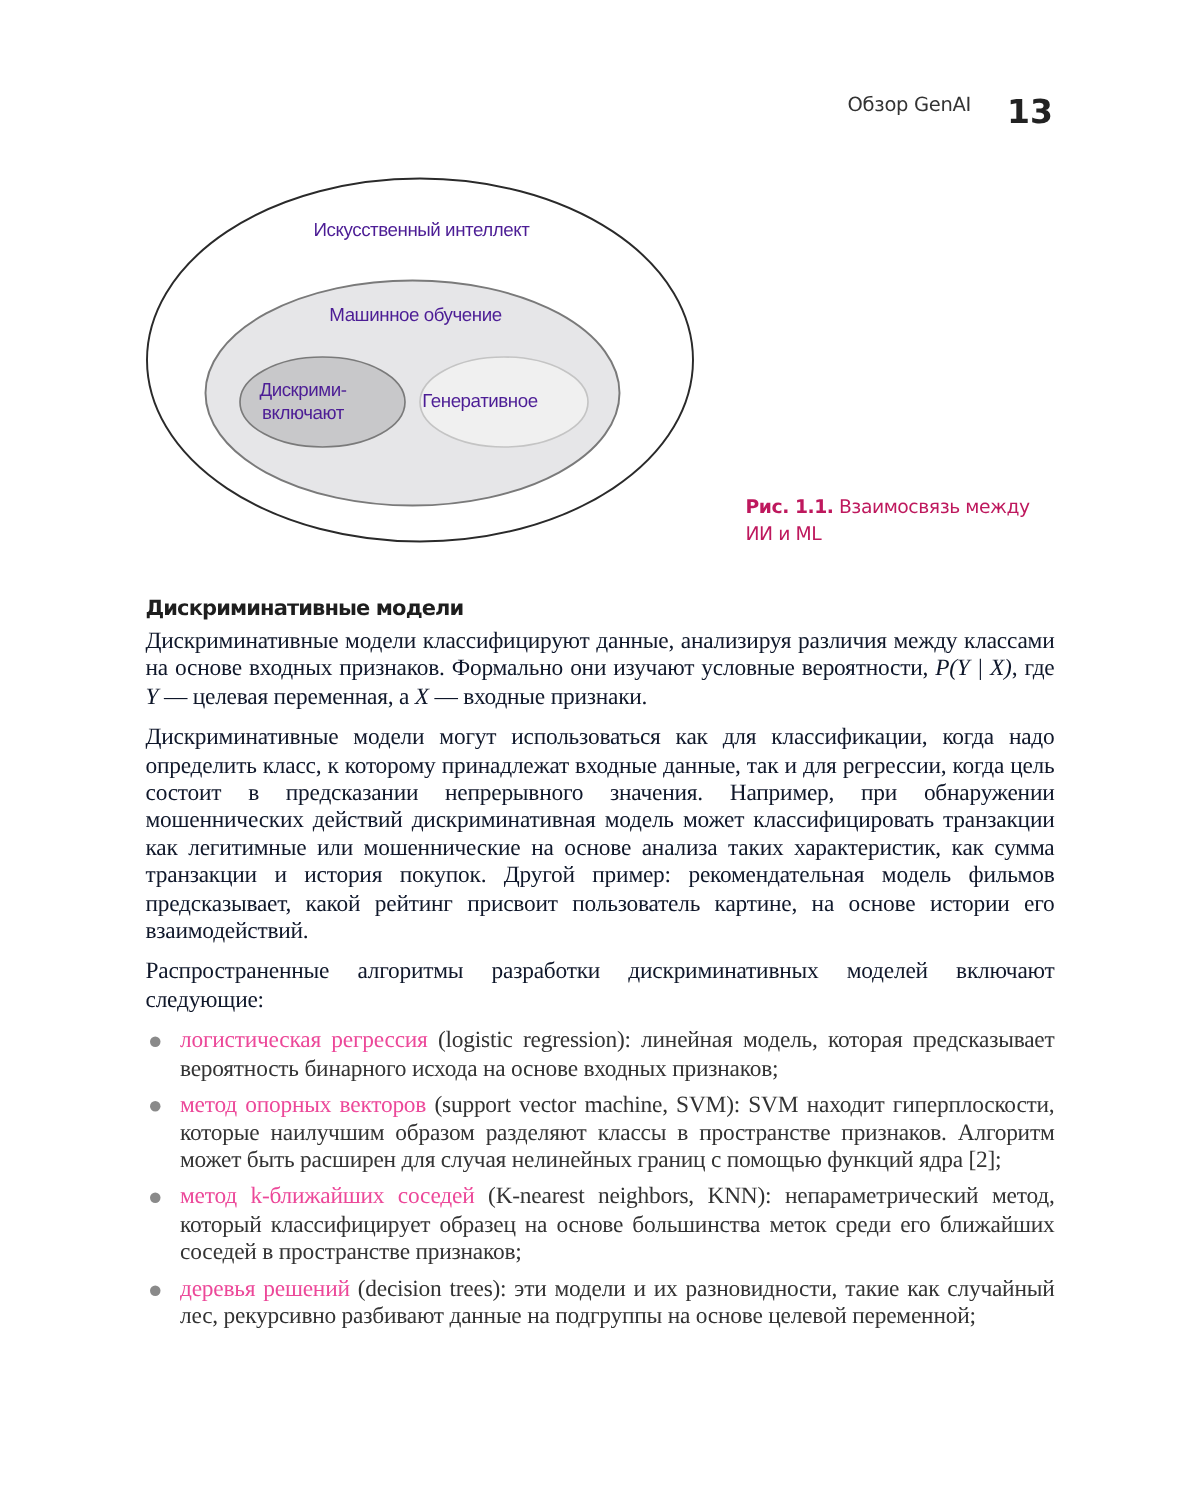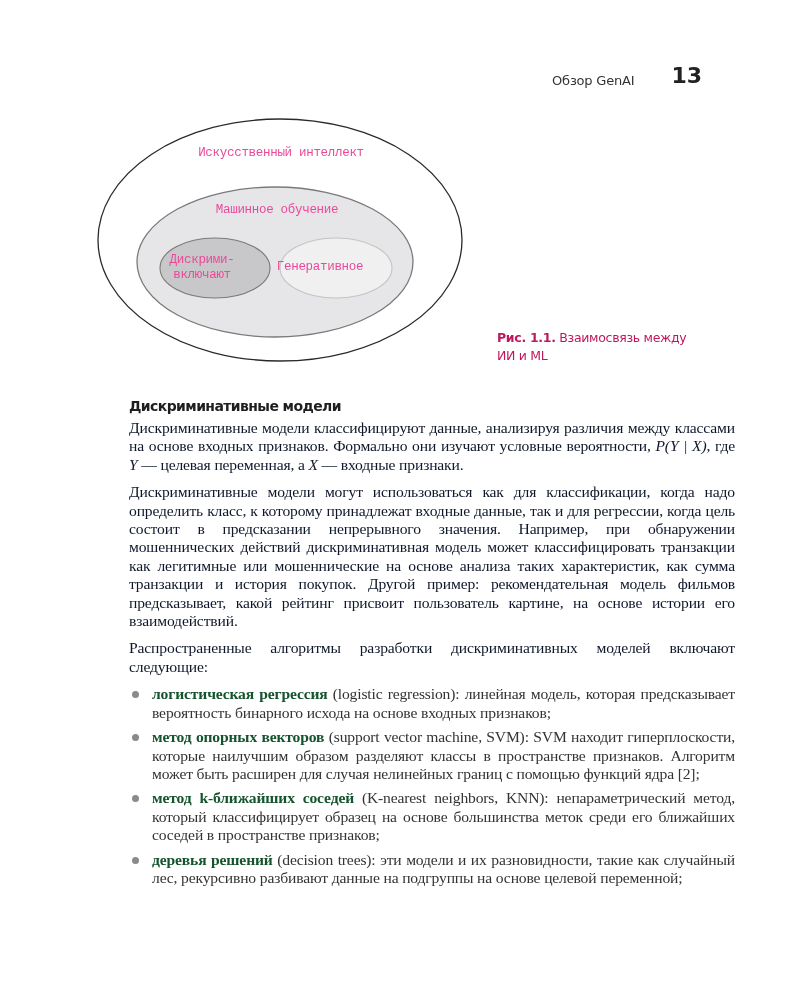--- a/index.html
+++ b/index.html
@@ -12,22 +12,22 @@
       height: 1000px;
       position: relative;
       overflow: hidden;
       color: #2a2a2a;
     }
     .running-head {
       position: absolute;
       top: 63px;
       right: 98px;
       display: flex;
-      align-items: flex-end;
-      gap: 13px;
+      align-items: flex-start;
+      gap: 0;
       font-family: "DejaVu Sans", sans-serif;
     }
     .running-head .title {
       font-size: 13px;
       color: #333;
       letter-spacing: -0.2px;
       margin-right: 24px;
     }
     .running-head .page-num {
       font-size: 22px;
@@ -37,23 +37,23 @@
     .figure {
       position: absolute;
       left: 96px;
       top: 117px;
       width: 370px;
       height: 248px;
     }
     .figure svg { position: absolute; left: 0; top: 0; }
     .fig-label {
       position: absolute;
-      font-family: Liberation Mono, monospace;
+      font-family: Liberation Sans, sans-serif;
       font-size: 12.5px;
-      color: #ec4899;
+      color: #4c1d95;
       text-align: center;
       white-space: nowrap;
       letter-spacing: -0.3px;
     }
     .caption {
       position: absolute;
       left: 497px;
       top: 329px;
       width: 210px;
       font-family: "DejaVu Sans", sans-serif;
@@ -61,21 +61,20 @@
       line-height: 18px;
       color: #be185d;
       letter-spacing: -0.3px;
     }
     .caption .num { font-weight: bold; }
     .content {
       position: absolute;
       left: 97px;
       top: 395px;
       width: 606px;
-      margin-left: 32px;
     }
     h2.section-heading {
       margin: 0 0 2px 0;
       font-family: "DejaVu Sans", sans-serif;
       font-size: 14px;
       font-weight: bold;
       color: #1e1e1e;
       letter-spacing: -0.6px;
       line-height: 22px;
     }
@@ -107,21 +106,21 @@
     }
     ul.algo-list li .bullet {
       position: absolute;
       left: 3px;
       top: 6px;
       width: 7px;
       height: 7px;
       border-radius: 50%;
       background: #8a8a8a;
     }
-    ul.algo-list li b { font-weight: bold; color: #14532d; }
+    ul.algo-list li b { font-weight: normal; color: #ec4899; }
   </style>
 </head>
 <body>
 
 <header class="running-head">
   <span class="title">Обзор GenAI</span>
   <span class="page-num">13</span>
 </header>
 
 <figure class="figure" style="margin:0;">

